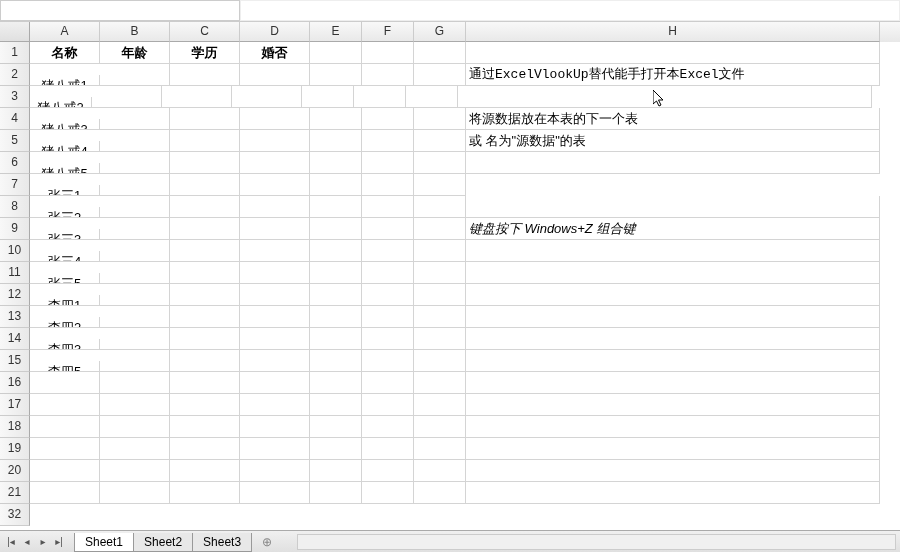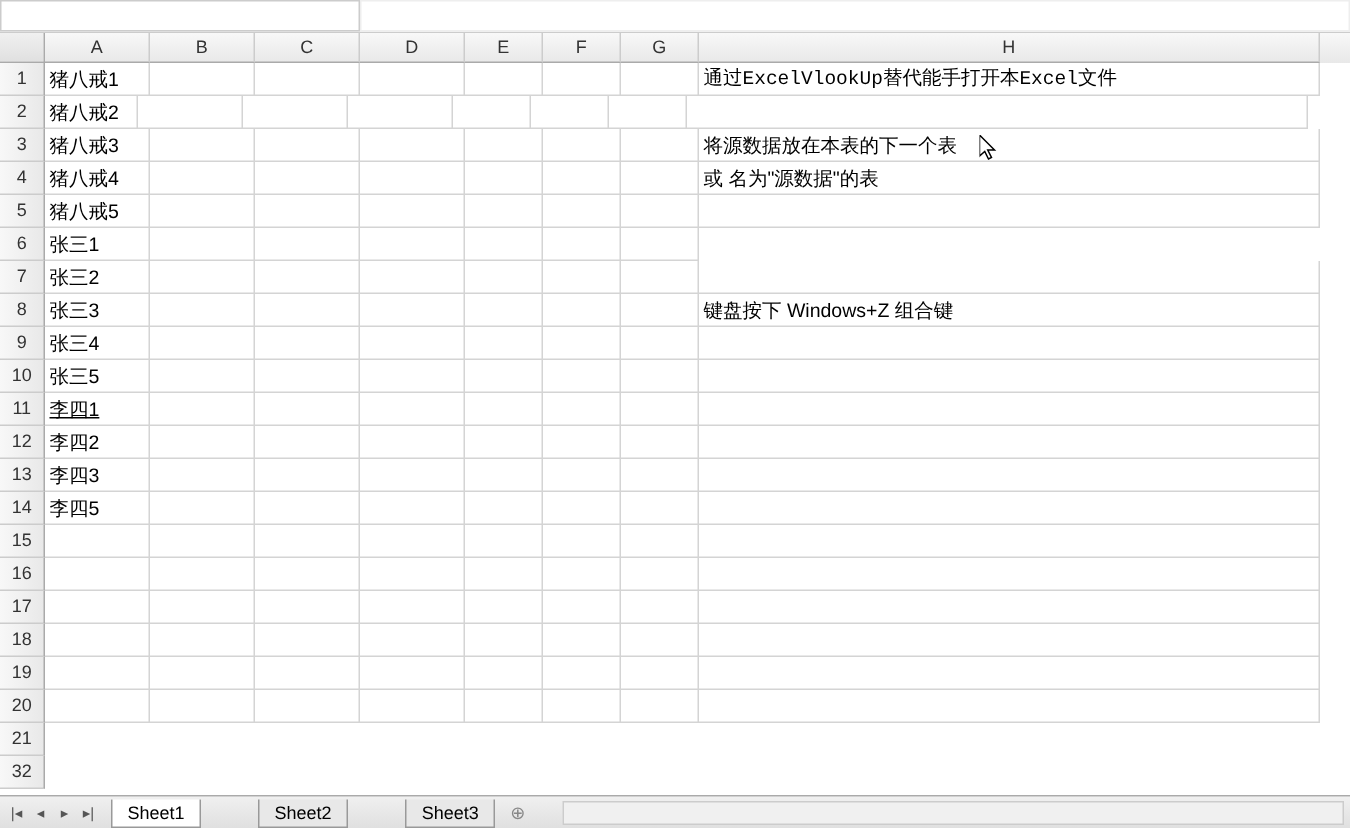--- a/index.html
+++ b/index.html
@@ -88,21 +88,21 @@
     .cell {
       border-right: 1px solid #d4d4d4;
       border-bottom: 1px solid #d4d4d4;
       overflow: hidden;
       padding: 0 3px;
       line-height: 21px;
       white-space: nowrap;
       font-size: 13px;
     }
     .hdr-cell { font-weight: bold; text-align: center; }
-    .cA { text-align: left; }
+    .cA { text-align: center; margin-top: 11px; }
     .cursor-arrow {
       position: absolute;
       top: 68px;
       left: 653px;
       width: 16px;
       height: 20px;
       z-index: 10;
       pointer-events: none;
     }
     .tabs-area {
@@ -125,21 +125,20 @@
       justify-content: center;
       font-size: 10px;
       color: #555;
       cursor: pointer;
     }
     .sheet-tabs {
       display: flex;
       align-items: flex-end;
       height: 100%;
       margin-left: 4px;
-      gap: 39px;
     }
     .sheet-tab {
       padding: 2px 10px;
       font-size: 12px;
       background: #e8e8e8;
       border: 1px solid #999;
       border-top: none;
       margin-right: -1px;
       cursor: pointer;
       position: relative;
@@ -211,20 +210,30 @@
       <div class="row-header">16</div>
       <div class="row-header">17</div>
       <div class="row-header">18</div>
       <div class="row-header">19</div>
       <div class="row-header">20</div>
       <div class="row-header">21</div>
       <div class="row-header">32</div>
     </div>
   <div class="cells" id="cells">
       <div class="row">
+        <div class="cell hdr-cell" style="width: 70px;">名称</div>
+        <div class="cell hdr-cell" style="width: 70px;">年龄</div>
+        <div class="cell hdr-cell" style="width: 70px;">学历</div>
+        <div class="cell hdr-cell" style="width: 70px;">婚否</div>
+        <div class="cell" style="width: 52px;"></div>
+        <div class="cell" style="width: 52px;"></div>
+        <div class="cell" style="width: 52px;"></div>
+        <div class="cell" style="width: 414px;"></div>
+      </div>
+      <div class="row">
         <div class="cell cA" style="width: 70px;">猪八戒1</div>
         <div class="cell" style="width: 70px;"></div>
         <div class="cell" style="width: 70px;"></div>
         <div class="cell" style="width: 70px;"></div>
         <div class="cell" style="width: 52px;"></div>
         <div class="cell" style="width: 52px;"></div>
         <div class="cell" style="width: 52px;"></div>
         <div class="cell" style="width: 414px; font-family: Liberation Mono, monospace;">通过ExcelVlookUp替代能手打开本Excel文件</div>
       </div>
       <div class="row">
@@ -287,21 +296,21 @@
         <div class="cell" style="width: 414px;"></div>
       </div>
       <div class="row">
         <div class="cell cA" style="width: 70px;">张三3</div>
         <div class="cell" style="width: 70px;"></div>
         <div class="cell" style="width: 70px;"></div>
         <div class="cell" style="width: 70px;"></div>
         <div class="cell" style="width: 52px;"></div>
         <div class="cell" style="width: 52px;"></div>
         <div class="cell" style="width: 52px;"></div>
-        <div class="cell" style="width: 414px;">键盘按下 Windows+Z 组合键</div>
+        <div class="cell" style="width: 414px; font-style: italic;">键盘按下 Windows+Z 组合键</div>
       </div>
       <div class="row">
         <div class="cell cA" style="width: 70px;">张三4</div>
         <div class="cell" style="width: 70px;"></div>
         <div class="cell" style="width: 70px;"></div>
         <div class="cell" style="width: 70px;"></div>
         <div class="cell" style="width: 52px;"></div>
         <div class="cell" style="width: 52px;"></div>
         <div class="cell" style="width: 52px;"></div>
         <div class="cell" style="width: 414px;"></div>

